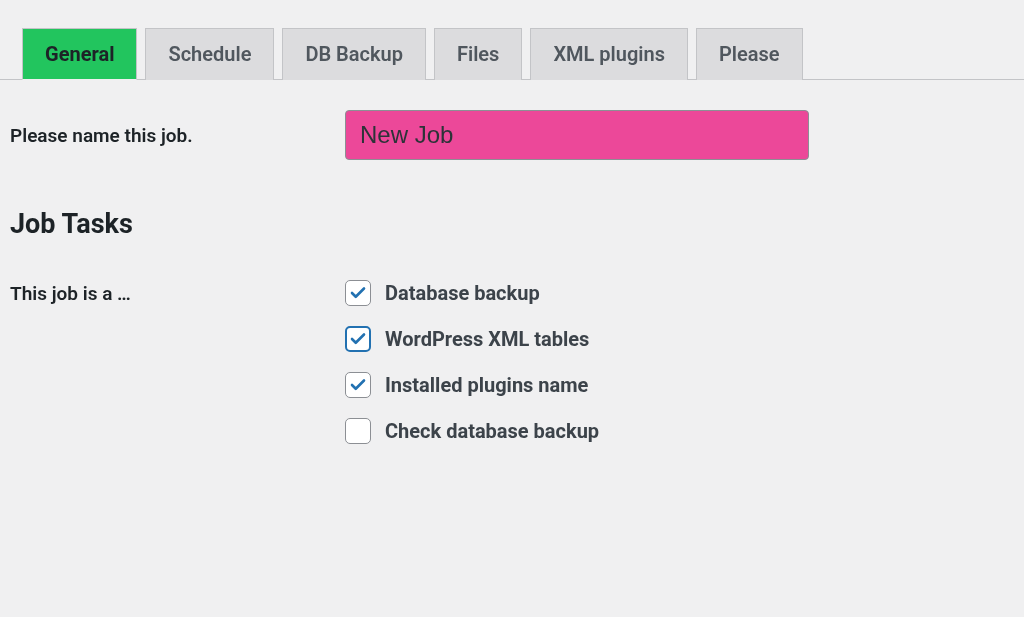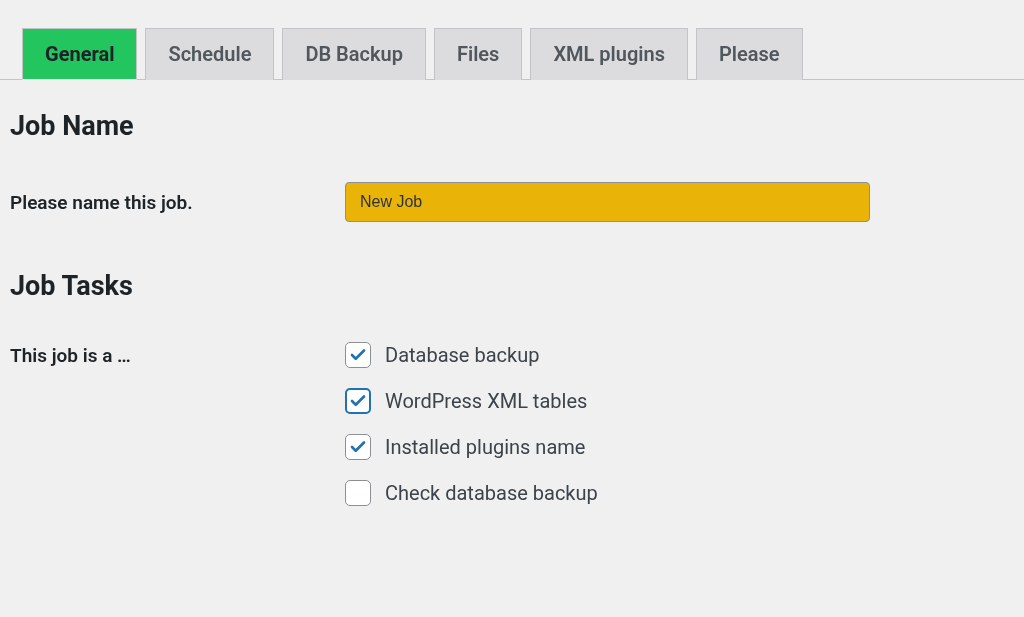--- a/index.html
+++ b/index.html
@@ -53,30 +53,31 @@
       align-items: center;
       margin-bottom: 48px;
     }
     .row-label {
       flex: 0 0 335px;
       font-size: 19px;
       font-weight: 600;
       color: #1d2327;
     }
     .text-input {
-      width: 525px;
+      width: 464px;
       padding: 10px 14px;
-      font-size: 16px;
+      font-size: 24px;
       border: 1px solid #8c8f94;
       border-radius: 4px;
-      background: #eab308;
+      background: #ec4899;
       color: #2c3338;
     }
     .tasks-list {
       flex: 1;
+      font-weight: bold;
     }
     .checkbox-row {
       display: flex;
       align-items: center;
       margin-bottom: 20px;
     }
     .checkbox {
       width: 26px;
       height: 26px;
       border: 1.5px solid #8c8f94;
@@ -119,21 +120,20 @@
 <div class="tabs">
   <div class="tab active">General</div>
   <div class="tab">Schedule</div>
   <div class="tab">DB Backup</div>
   <div class="tab">Files</div>
   <div class="tab">XML plugins</div>
   <div class="tab">Please</div>
 </div>
 
 <div class="content">
-  <h2 class="section-title">Job Name</h2>
 
   <div class="form-row">
     <div class="row-label">Please name this job.</div>
     <input type="text" class="text-input" value="New Job" style="">
   </div>
 
   <h2 class="section-title">Job Tasks</h2>
 
   <div class="tasks-block">
     <div class="row-label">This job is a …</div>

